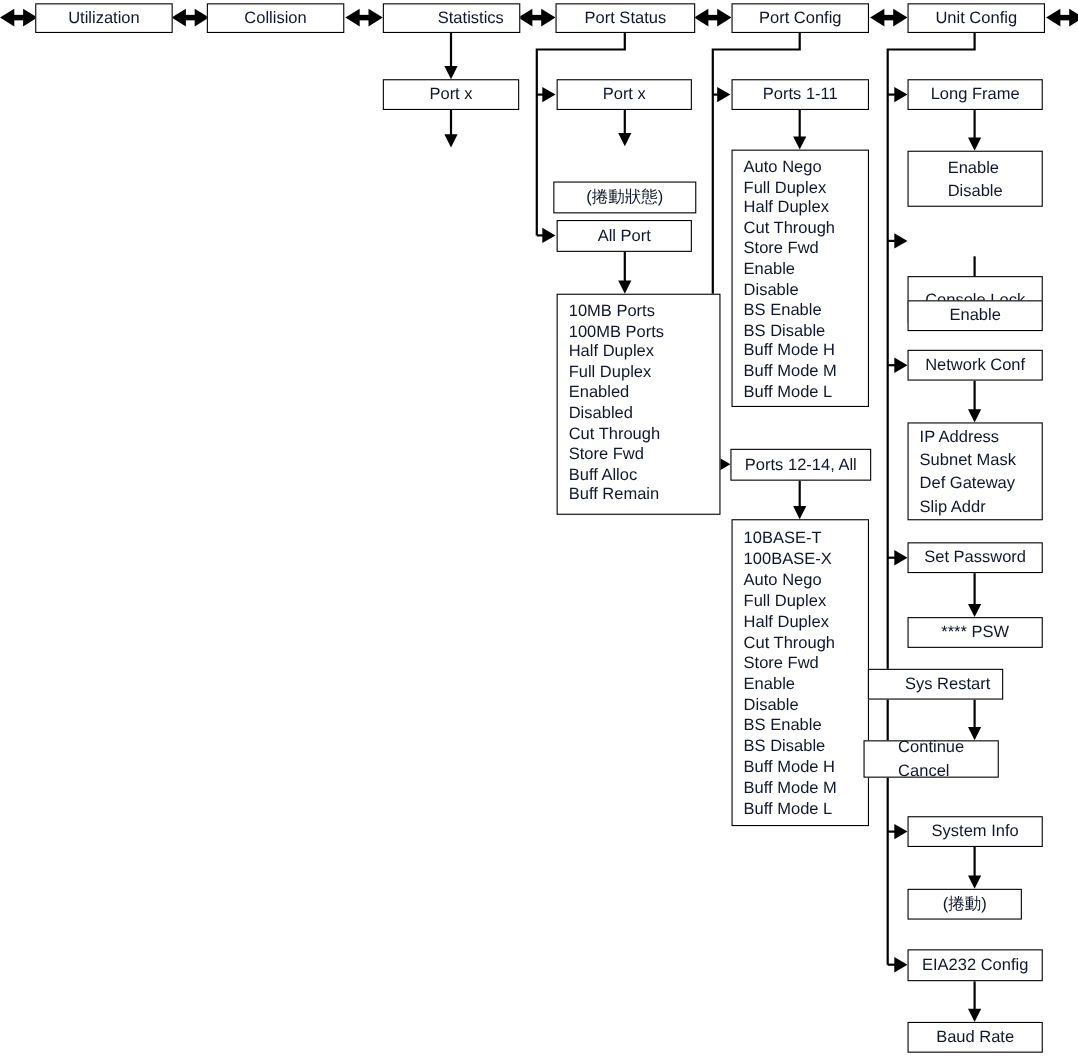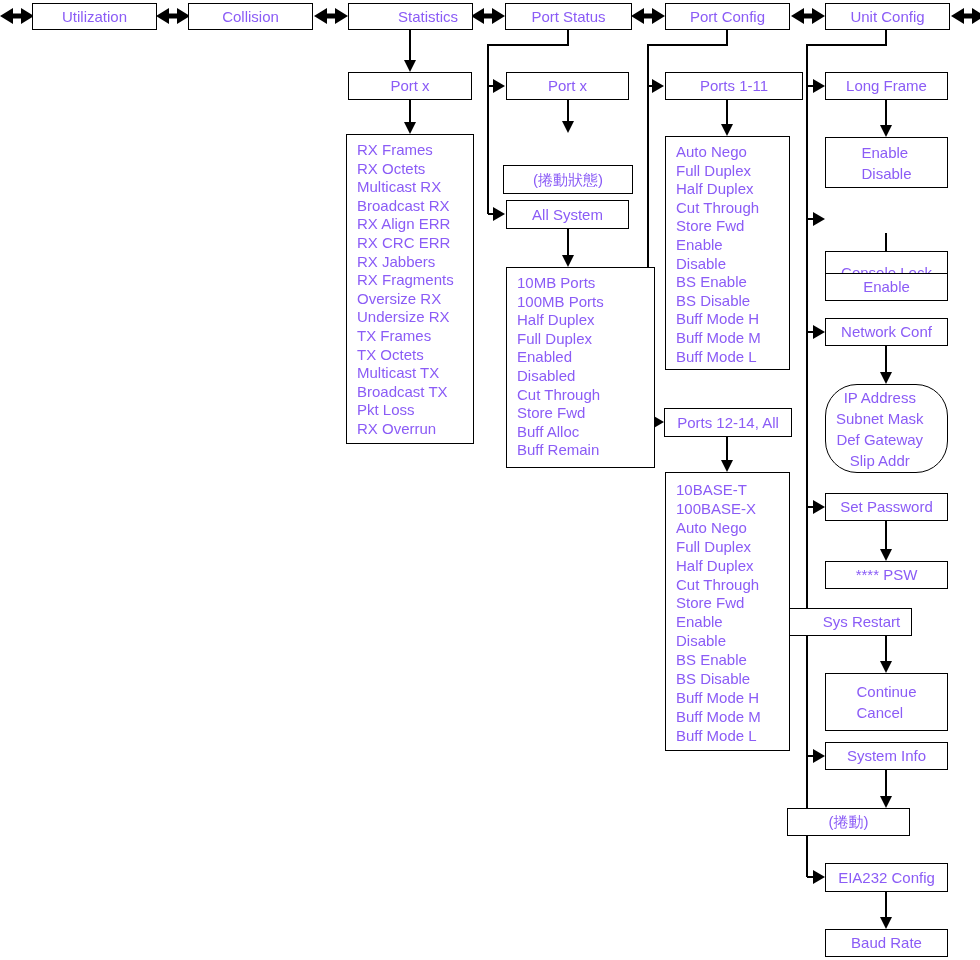--- a/index.html
+++ b/index.html
@@ -1,37 +1,37 @@
 <!DOCTYPE html>
 <html><head>
 <meta charset="utf-8">
 <style>
   html,body{margin:0;padding:0;background:#fff;}
   #canvas{
     position:relative;width:980px;height:960px;background:#ffffff;
     font-family:"Liberation Sans","DejaVu Sans",sans-serif;
-    font-size:15px;color:#8b5cf6;overflow:hidden;
+    font-size:15px;color:#0f172a;overflow:hidden;
   }
   svg.wires{position:absolute;left:0;top:0;width:980px;height:960px;}
   svg.wires line, svg.wires path{stroke:#000;stroke-width:2;fill:none;}
   svg.wires polygon, svg.wires rect{fill:#000;stroke:none;}
   .box{
     position:absolute;border:1px solid #000;background:#fff;
     display:flex;align-items:center;justify-content:center;
     text-align:center;white-space:pre-line;box-sizing:border-box;
     line-height:18px;
   }
   .list{
     display:block;text-align:left;line-height:18.6px;
     padding:6px 2px 4px 10px;
   }
   .list2{line-height:18.9px;padding-top:8px;}
   .multi{line-height:21px;}
   .multi .inner{text-align:left;}
-  .leftlist{justify-content:flex-start;text-align:center;padding-left:10px;line-height:21px;border-radius:32px;}
+  .leftlist{justify-content:flex-start;text-align:left;padding-left:10px;line-height:21px;}
 </style>
 </head>
 <body>
 
 <div id="canvas">
 
   <svg class="wires" xmlns="http://www.w3.org/2000/svg">
     <defs>
       <g id="lr">
         <polygon points="0,16 13,8 13,24"></polygon>
@@ -113,52 +113,36 @@
   </svg>
 
   <div class="box" style="left:32px;top:3px;width:125px;height:27px;">Utilization</div>
   <div class="box" style="left:188px;top:3px;width:125px;height:27px;">Collision</div>
   <div class="box" style="left:348px;top:3px;width:125px;height:27px;padding-left:35px;">Statistics</div>
   <div class="box" style="left:505px;top:3px;width:127px;height:27px;">Port Status</div>
   <div class="box" style="left:665px;top:3px;width:125px;height:27px;">Port Config</div>
   <div class="box" style="left:825px;top:3px;width:125px;height:27px;">Unit Config</div>
 
   <div class="box" style="left:348px;top:72px;width:124px;height:28px;">Port x</div>
-  <div class="box list" style="left:346px;top:134px;width:128px;height:310px;">RX Frames
-RX Octets
-Multicast RX
-Broadcast RX
-RX Align ERR
-RX CRC ERR
-RX Jabbers
-RX Fragments
-Oversize RX
-Undersize RX
-TX Frames
-TX Octets
-Multicast TX
-Broadcast TX
-Pkt Loss
-RX Overrun</div>
 
   <div class="box" style="left:506px;top:72px;width:123px;height:28px;">Port x</div>
   <div class="box" style="left:503px;top:133px;width:130px;height:29px;margin-top:32px;">(捲動狀態)</div>
-  <div class="box" style="left:506px;top:200px;width:123px;height:29px;">All System</div>
+  <div class="box" style="left:506px;top:200px;width:123px;height:29px;">All Port</div>
   <div class="box list" style="left:506px;top:267px;width:149px;height:201px;">10MB Ports
 100MB Ports
 Half Duplex
 Full Duplex
 Enabled
 Disabled
 Cut Through
 Store Fwd
 Buff Alloc
 Buff Remain</div>
 
-  <div class="box" style="left:665px;top:72px;width:138px;height:28px;">Ports 1-11</div>
+  <div class="box" style="left:665px;top:72px;width:125px;height:28px;">Ports 1-11</div>
   <div class="box list" style="left:665px;top:136px;width:125px;height:234px;">Auto Nego
 Full Duplex
 Half Duplex
 Cut Through
 Store Fwd
 Enable
 Disable
 BS Enable
 BS Disable
 Buff Mode H
@@ -190,22 +174,22 @@
   <div class="box" style="left:825px;top:318px;width:123px;height:28px;">Network Conf</div>
   <div class="box leftlist" style="left:825px;top:384px;width:123px;height:89px;">IP Address
 Subnet Mask
 Def Gateway
 Slip Addr</div>
 
   <div class="box" style="left:825px;top:493px;width:123px;height:28px;">Set Password</div>
   <div class="box" style="left:825px;top:561px;width:123px;height:28px;">**** PSW</div>
 
   <div class="box" style="left:789px;top:608px;width:123px;height:28px;padding-left:22px;">Sys Restart</div>
-  <div class="box multi" style="left:825px;top:673px;width:123px;height:58px;"><span class="inner">Continue
+  <div class="box multi" style="left:785px;top:673px;width:123px;height:34px;"><span class="inner">Continue
 Cancel</span></div>
 
   <div class="box" style="left:825px;top:742px;width:123px;height:28px;">System Info</div>
-  <div class="box" style="left:787px;top:808px;width:123px;height:28px;">(捲動)</div>
+  <div class="box" style="left:825px;top:808px;width:104px;height:28px;">(捲動)</div>
 
   <div class="box" style="left:825px;top:863px;width:123px;height:29px;">EIA232 Config</div>
   <div class="box" style="left:825px;top:929px;width:123px;height:28px;">Baud Rate</div>
 
 </div>
 
 </body></html>

